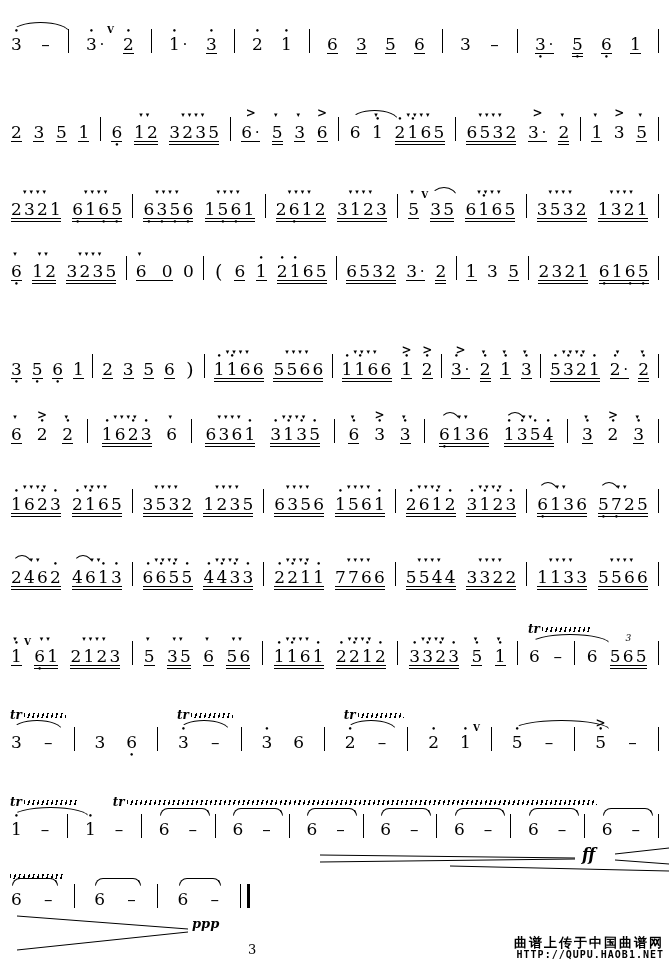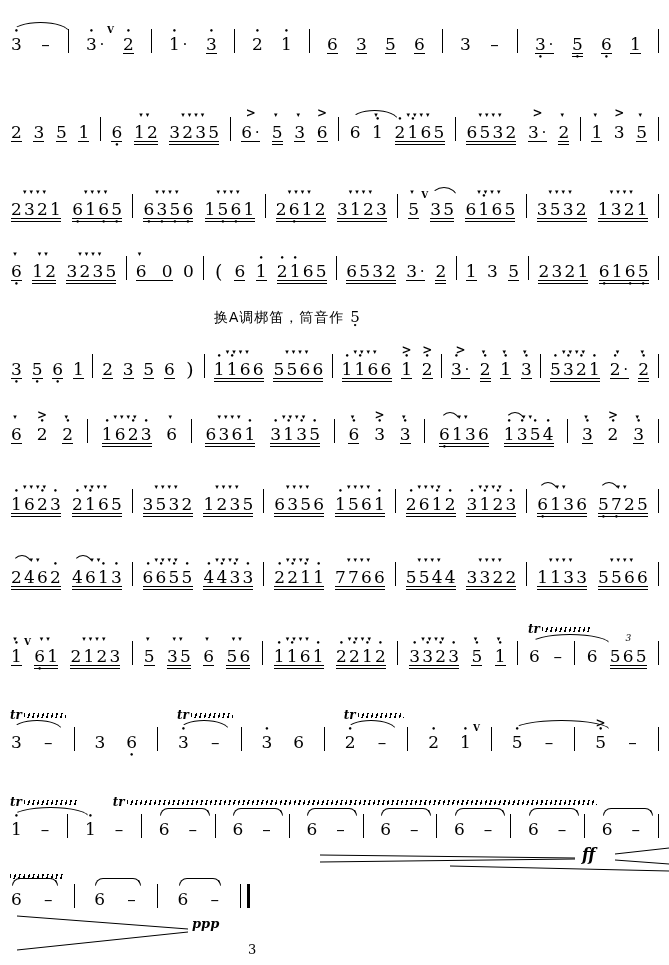--- a/index.html
+++ b/index.html
@@ -51,43 +51,44 @@
   .dyn{position:absolute;font-style:italic;font-weight:bold;font-family:"DejaVu Serif",serif;text-align:right;}
   #ff{left:582px;top:845px;font-size:16px;}
   #ppp{left:192px;top:916px;font-size:13px;}
   .overlay{position:absolute;left:0;top:0;pointer-events:none;}
 </style>
 </head>
 <body>
 
 <div class="sheet" id="sheet">
 
-  <div class="ann">
-    <span>换A调梆笛，筒音作</span><span class="note">5</span>
-  </div>
 
   <span class="dyn" id="ff">ff</span>
   <span class="dyn" id="ppp">ppp</span>
 
   <svg class="overlay" width="669" height="965">
     <g stroke="#000" stroke-width="1">
       <line x1="320" y1="855" x2="575" y2="858"></line>
       <line x1="320" y1="862" x2="575" y2="859"></line>
       <line x1="615" y1="854" x2="669" y2="848"></line>
       <line x1="615" y1="860" x2="669" y2="864"></line>
       <line x1="450" y1="866" x2="669" y2="871"></line>
     </g>
     <g stroke="#000" stroke-width="1">
       <line x1="17" y1="916" x2="188" y2="929"></line>
       <line x1="17" y1="950" x2="188" y2="932"></line>
     </g>
   </svg>
 
   <div class="pageno">3</div>
 
+  <div class="credit">
+    <div class="c1">曲谱上传于中国曲谱网</div>
+    <div class="c2">HTTP://QUPU.HAOB1.NET</div>
+  </div>
 
 <div class="line" style="top: 28px;">
       <div class="tok">
         <span class="arc" style="width:55px"></span>
         <span class="body">
           <span class="grp">
             <span class="ch">
               <span class="da">•</span>
               <span class="g">3</span>
               <span class="db"></span>

